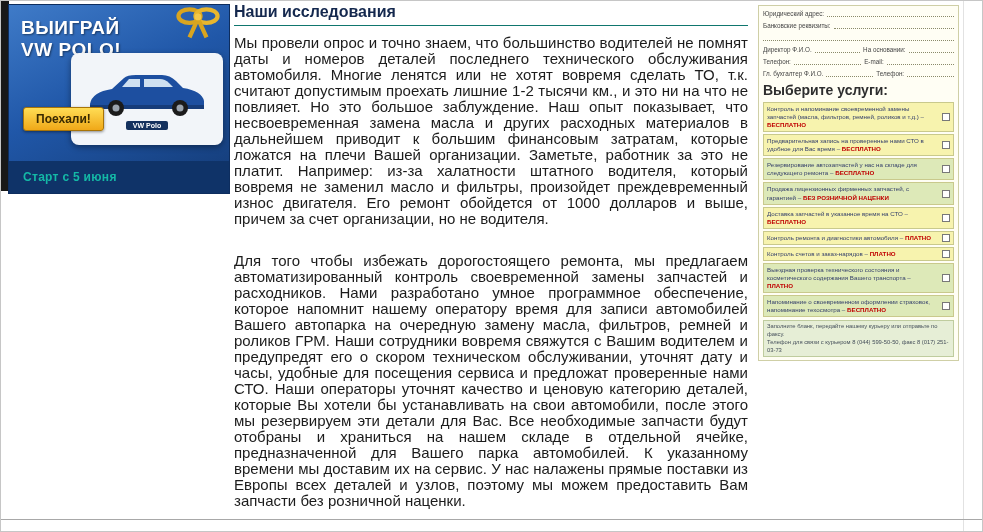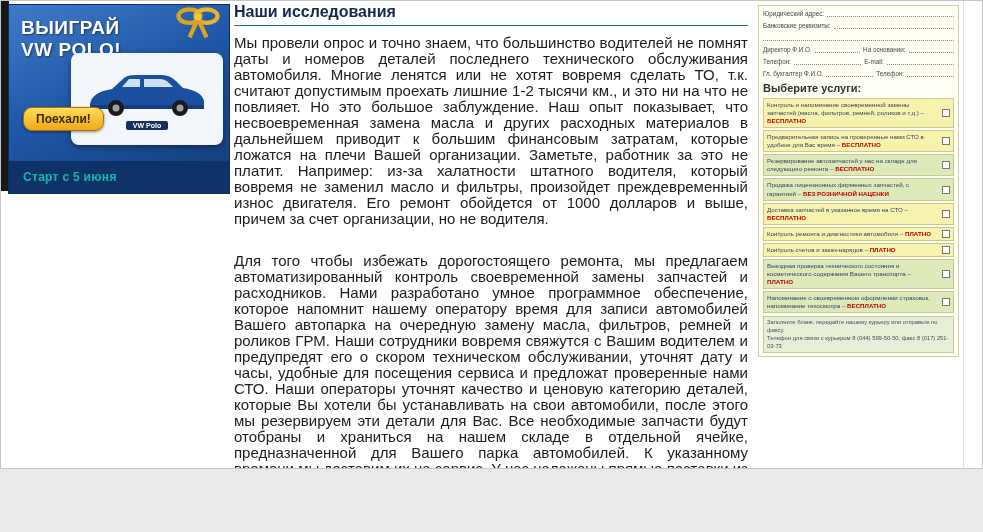--- a/index.html
+++ b/index.html
@@ -1,44 +1,44 @@
 <!DOCTYPE html>
 <html><head>
 <meta charset="utf-8">
 <style>
   * { margin:0; padding:0; box-sizing:border-box; }
   html,body { background:#e9e9e9; }
   body { font-family:"Liberation Sans", sans-serif; }
-  .page { position:relative; width:983px; height:469px; margin:0; background:#ffffff; border:1px solid #c6c6c6; overflow:hidden; }
+  .page { position:relative; width:983px; height:532px; margin:0; background:#ffffff; border:1px solid #c6c6c6; overflow:hidden; }
 
   
   .edge-left { position:absolute; left:0; top:0; width:8px; height:190px; background:#181818; }
 
   
   .banner { position:absolute; left:8px; top:4px; width:220px; height:188px; display:flex; flex-direction:column; box-shadow:0 0 0 1px #0d2d5e; cursor:pointer; }
   .banner-main { flex:1; position:relative; background:linear-gradient(155deg,#3f7bc8 0%, #2057a8 50%, #16407f 100%); }
   .banner-title { position:absolute; left:12px; top:12px; color:#fff; font-weight:bold; font-size:19px; line-height:1.18; letter-spacing:.5px; text-shadow:1px 1px 2px rgba(0,0,0,.45); }
   .bow { position:absolute; right:4px; top:0; }
   .car-card { position:absolute; right:6px; top:48px; width:152px; height:92px; background:#f2f5f9; border-radius:8px; box-shadow:0 2px 6px rgba(0,0,0,.4); display:flex; flex-direction:column; align-items:center; justify-content:center; }
   .car-label { font-size:7px; font-weight:bold; color:#fff; background:#14315e; padding:1px 7px; border-radius:2px; margin-top:1px; }
-  .go-btn { position:absolute; left:14px; top:102px; background:linear-gradient(#ffdd55,#f0a818); border:1px solid #a87408; border-radius:9px; color:#3a2a00; font-weight:bold; font-size:12px; padding:4px 12px; cursor:pointer; box-shadow:0 1px 3px rgba(0,0,0,.45); font-family:"Liberation Sans", sans-serif; }
+  .go-btn { position:absolute; left:14px; top:102px; background:linear-gradient(#ffdd55,#f0a818); border:1px solid #a87408; border-radius:3px; color:#3a2a00; font-weight:bold; font-size:12px; padding:4px 12px; cursor:pointer; box-shadow:0 1px 3px rgba(0,0,0,.45); font-family:"Liberation Sans", sans-serif; }
   .banner-footer { height:32px; background:#0f3368; color:#14b8a6; font-size:12px; font-weight:bold; display:flex; align-items:center; padding-left:14px; letter-spacing:.3px; }
 
   
   .article { position:absolute; left:233px; top:2px; width:514px; }
   .article-title { font-size:16px; font-weight:bold; color:#14284e; padding-bottom:4px; border-bottom:1px solid #0f766e; margin-bottom:9px; }
   .para { font-size:15px; line-height:16px; text-align:justify; color:#1c1c1c; }
   .para + .para { margin-top:26px; }
 
   
   .form-panel { position:absolute; left:757px; top:4px; width:201px; background:#fffef4; border:1px solid #cfcfa6; padding:4px 4px 3px; }
   .field-row { display:flex; align-items:flex-end; gap:3px; margin-bottom:5px; }
   .flabel { font-size:6.3px; color:#454545; white-space:nowrap; line-height:1; }
   .fline { flex:1; border-bottom:1px dotted #8a8a6a; height:7px; min-width:10px; }
-  .services-title { font-size:11px; font-weight:bold; color:#2e2e2e; margin:5px 0 4px; }
+  .services-title { font-size:14px; font-weight:bold; color:#2e2e2e; margin:5px 0 4px; }
   .service-row { display:flex; align-items:center; gap:4px; padding:2px 3px; margin-bottom:2px; border:1px solid #c9c98c; cursor:pointer; }
   .service-row.y { background:#f7f3ae; }
   .service-row.g { background:#dde9b8; }
   .service-text { flex:1; font-size:6.2px; line-height:1.3; color:#35406b; }
   .status { color:#c00000; font-weight:bold; }
   .cb { width:8px; height:8px; border:1px solid #787878; background:#ffffff; flex:none; cursor:pointer; }
   .form-note { margin-top:3px; background:#e6eed6; border:1px solid #bfcc9e; font-size:5.8px; color:#454f5a; padding:2px 3px; line-height:1.35; }
 
   
   .footer-line { position:absolute; left:0; right:0; top:518px; border-top:1px solid #a8a8a8; }

